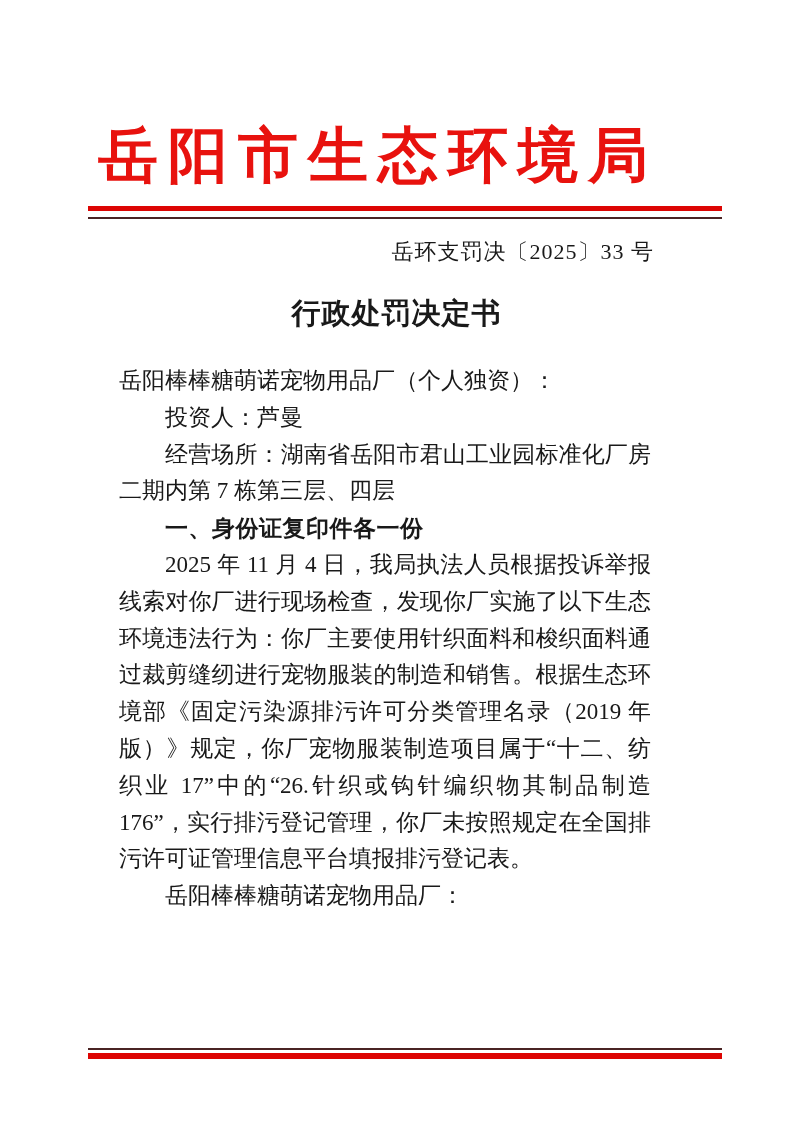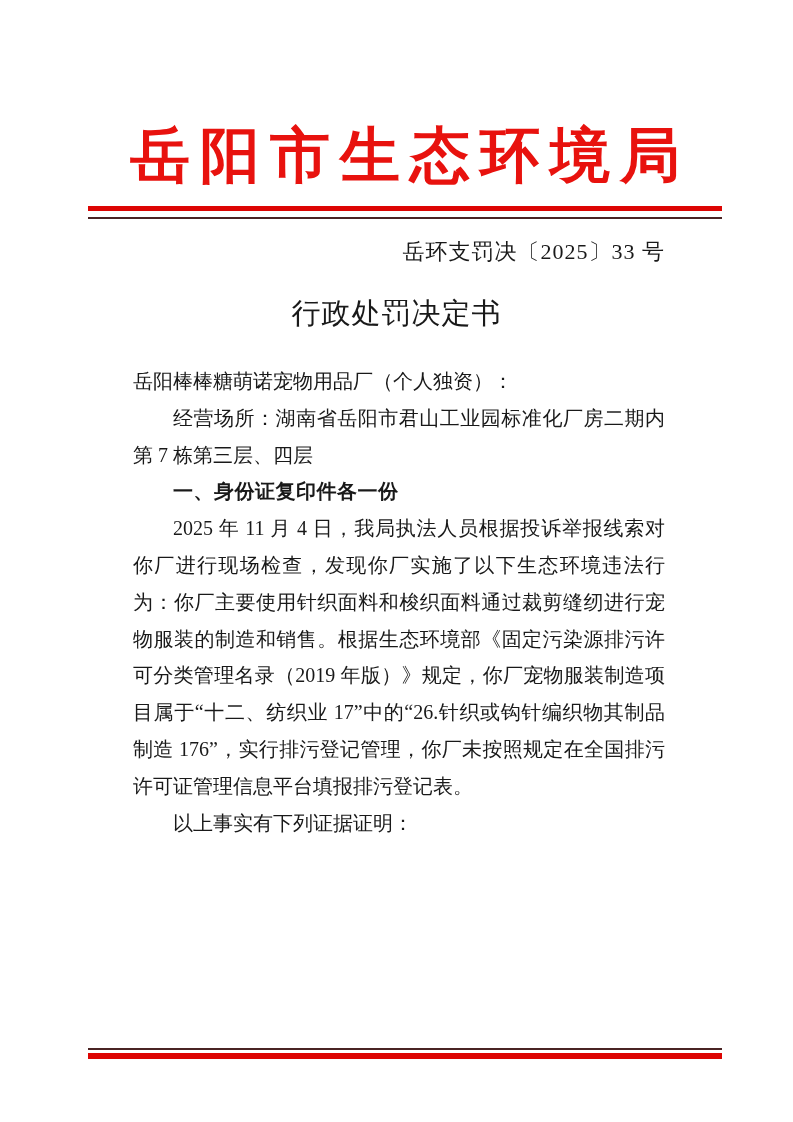--- a/index.html
+++ b/index.html
@@ -13,52 +13,51 @@
     position:relative;
     width:793px;height:1122px;
     background:#ffffff;
     overflow:hidden;
     font-family:"Liberation Serif","DejaVu Serif",serif;
     color:var(--text-color);
   }
   .org-name{
     position:absolute;
     left:88px;top:116px;width:634px;
-    text-align:center;
     font-size:60px;line-height:80px;
     font-weight:bold;
     color:var(--header-red);
     letter-spacing:10px;
     text-indent:10px; 
     white-space:nowrap;
   }
   .rule{position:absolute;left:88px;width:634px;}
   .rule-top-thick{top:206px;height:5px;background:var(--rule-red);}
   .rule-top-thin{top:217px;height:2px;background:var(--rule-dark);}
   .rule-bottom-thin{top:1048px;height:2px;background:var(--rule-dark);}
   .rule-bottom-thick{top:1053px;height:6px;background:var(--rule-red);}
   .doc-number{
     position:absolute;
-    left:128px;top:236px;width:537px;
+    left:117px;top:236px;width:537px;
     text-align:right;
     font-size:22px;line-height:32px;
     letter-spacing:1px;
   }
   .doc-title{
     position:absolute;
     left:128px;top:292px;width:537px;
     text-align:center;
     font-size:29px;line-height:42px;
-    font-weight:normal;
+    font-weight:bold;
     letter-spacing:1px;
   }
   .doc-body{
     position:absolute;
-    left:133px;top:363px;width:532px;
-    font-size:20px;line-height:36.8px;
+    left:119px;top:363px;width:532px;
+    font-size:23px;line-height:36.8px;
     text-align:justify;
     text-justify:inter-ideograph;
   }
   .doc-body p{margin:0;padding:0;}
   .doc-body p.indent{text-indent:2em;}
   .doc-body p.heading{
     font-weight:bold;
     font-family:"Liberation Sans","DejaVu Sans",sans-serif;
     letter-spacing:0.5px;
   }
@@ -72,22 +71,23 @@
 
   <div class="rule rule-top-thick"></div>
   <div class="rule rule-top-thin"></div>
 
   <div class="doc-number">岳环支罚决〔2025〕33 号</div>
 
   <div class="doc-title">行政处罚决定书</div>
 
   <div class="doc-body">
     <p>岳阳棒棒糖萌诺宠物用品厂（个人独资）：</p>
+    <p class="indent">投资人：芦曼</p>
     <p class="indent">经营场所：湖南省岳阳市君山工业园标准化厂房二期内第 7 栋第三层、四层</p>
     <p class="indent heading">一、身份证复印件各一份</p>
     <p class="indent">2025 年 11 月 4 日，我局执法人员根据投诉举报线索对你厂进行现场检查，发现你厂实施了以下生态环境违法行为：你厂主要使用针织面料和梭织面料通过裁剪缝纫进行宠物服装的制造和销售。根据生态环境部《固定污染源排污许可分类管理名录（2019 年版）》规定，你厂宠物服装制造项目属于“十二、纺织业 17”中的“26.针织或钩针编织物其制品制造 176”，实行排污登记管理，你厂未按照规定在全国排污许可证管理信息平台填报排污登记表。</p>
-    <p class="indent">以上事实有下列证据证明：</p>
+    <p class="indent">岳阳棒棒糖萌诺宠物用品厂：</p>
   </div>
 
   <div class="rule rule-bottom-thin"></div>
   <div class="rule rule-bottom-thick"></div>
 
 </div>
 
 </body></html>

